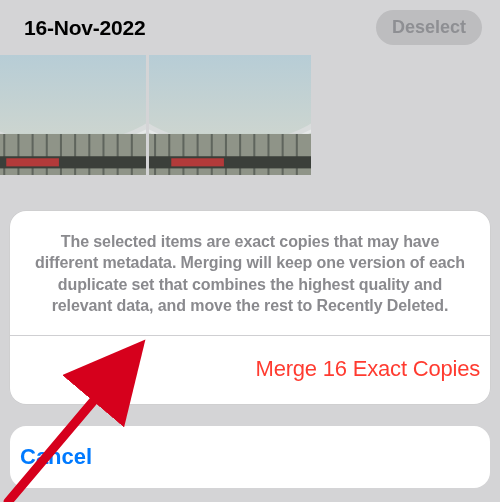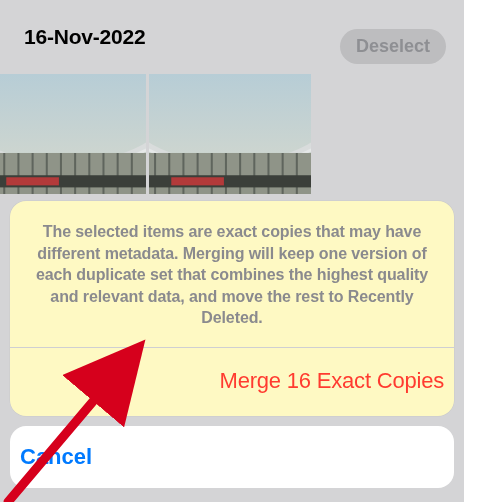--- a/index.html
+++ b/index.html
@@ -1,19 +1,19 @@
 <!DOCTYPE html>
 <html><head>
 <meta charset="utf-8">
 <style>
   * { box-sizing: border-box; margin: 0; padding: 0; }
   html, body { width: 500px; height: 502px; overflow: hidden; font-family: -apple-system, "Helvetica Neue", Helvetica, Arial, sans-serif; }
   .screen {
     position: relative;
-    width: 464px;
+    width: 500px;
     height: 502px;
     background: #d4d4d6;
   }
   .topbar {
     display: flex;
     justify-content: space-between;
     align-items: center;
     padding: 10px 18px 8px 24px;
   }
   .date-title {
@@ -23,21 +23,20 @@
     letter-spacing: -0.2px;
   }
   .deselect-btn {
     background: #bdbdbf;
     color: #8e8f93;
     font-size: 18px;
     font-weight: 600;
     border: none;
     border-radius: 18px;
     padding: 7px 16px;
-    margin-top: 19px;
   }
   .thumbs {
     display: flex;
     gap: 3px;
     padding: 0;
     margin-top: 2px;
     height: 120px;
     overflow: hidden;
   }
   .thumb {
@@ -49,24 +48,24 @@
   }
   .thumb:first-child { margin-left: -16px; }
   .thumb svg { width: 100%; height: 100%; display: block; }
 
   .sheet-container {
     position: absolute;
     left: 0; right: 0; bottom: 0;
     padding: 0 10px 14px 10px;
   }
   .sheet {
-    background: #fef9c3;
+    background: #ffffff;
     border-radius: 16px;
     overflow: hidden;
-    margin-bottom: 10px;
+    margin-bottom: 22px;
     box-shadow: 0 0 0 0.5px rgba(0,0,0,0.05);
   }
   .sheet-msg {
     padding: 20px 22px 18px 22px;
     color: #8a8a8e;
     font-size: 16px;
     line-height: 1.35;
     font-weight: 600;
     text-align: center;
     letter-spacing: -0.1px;

